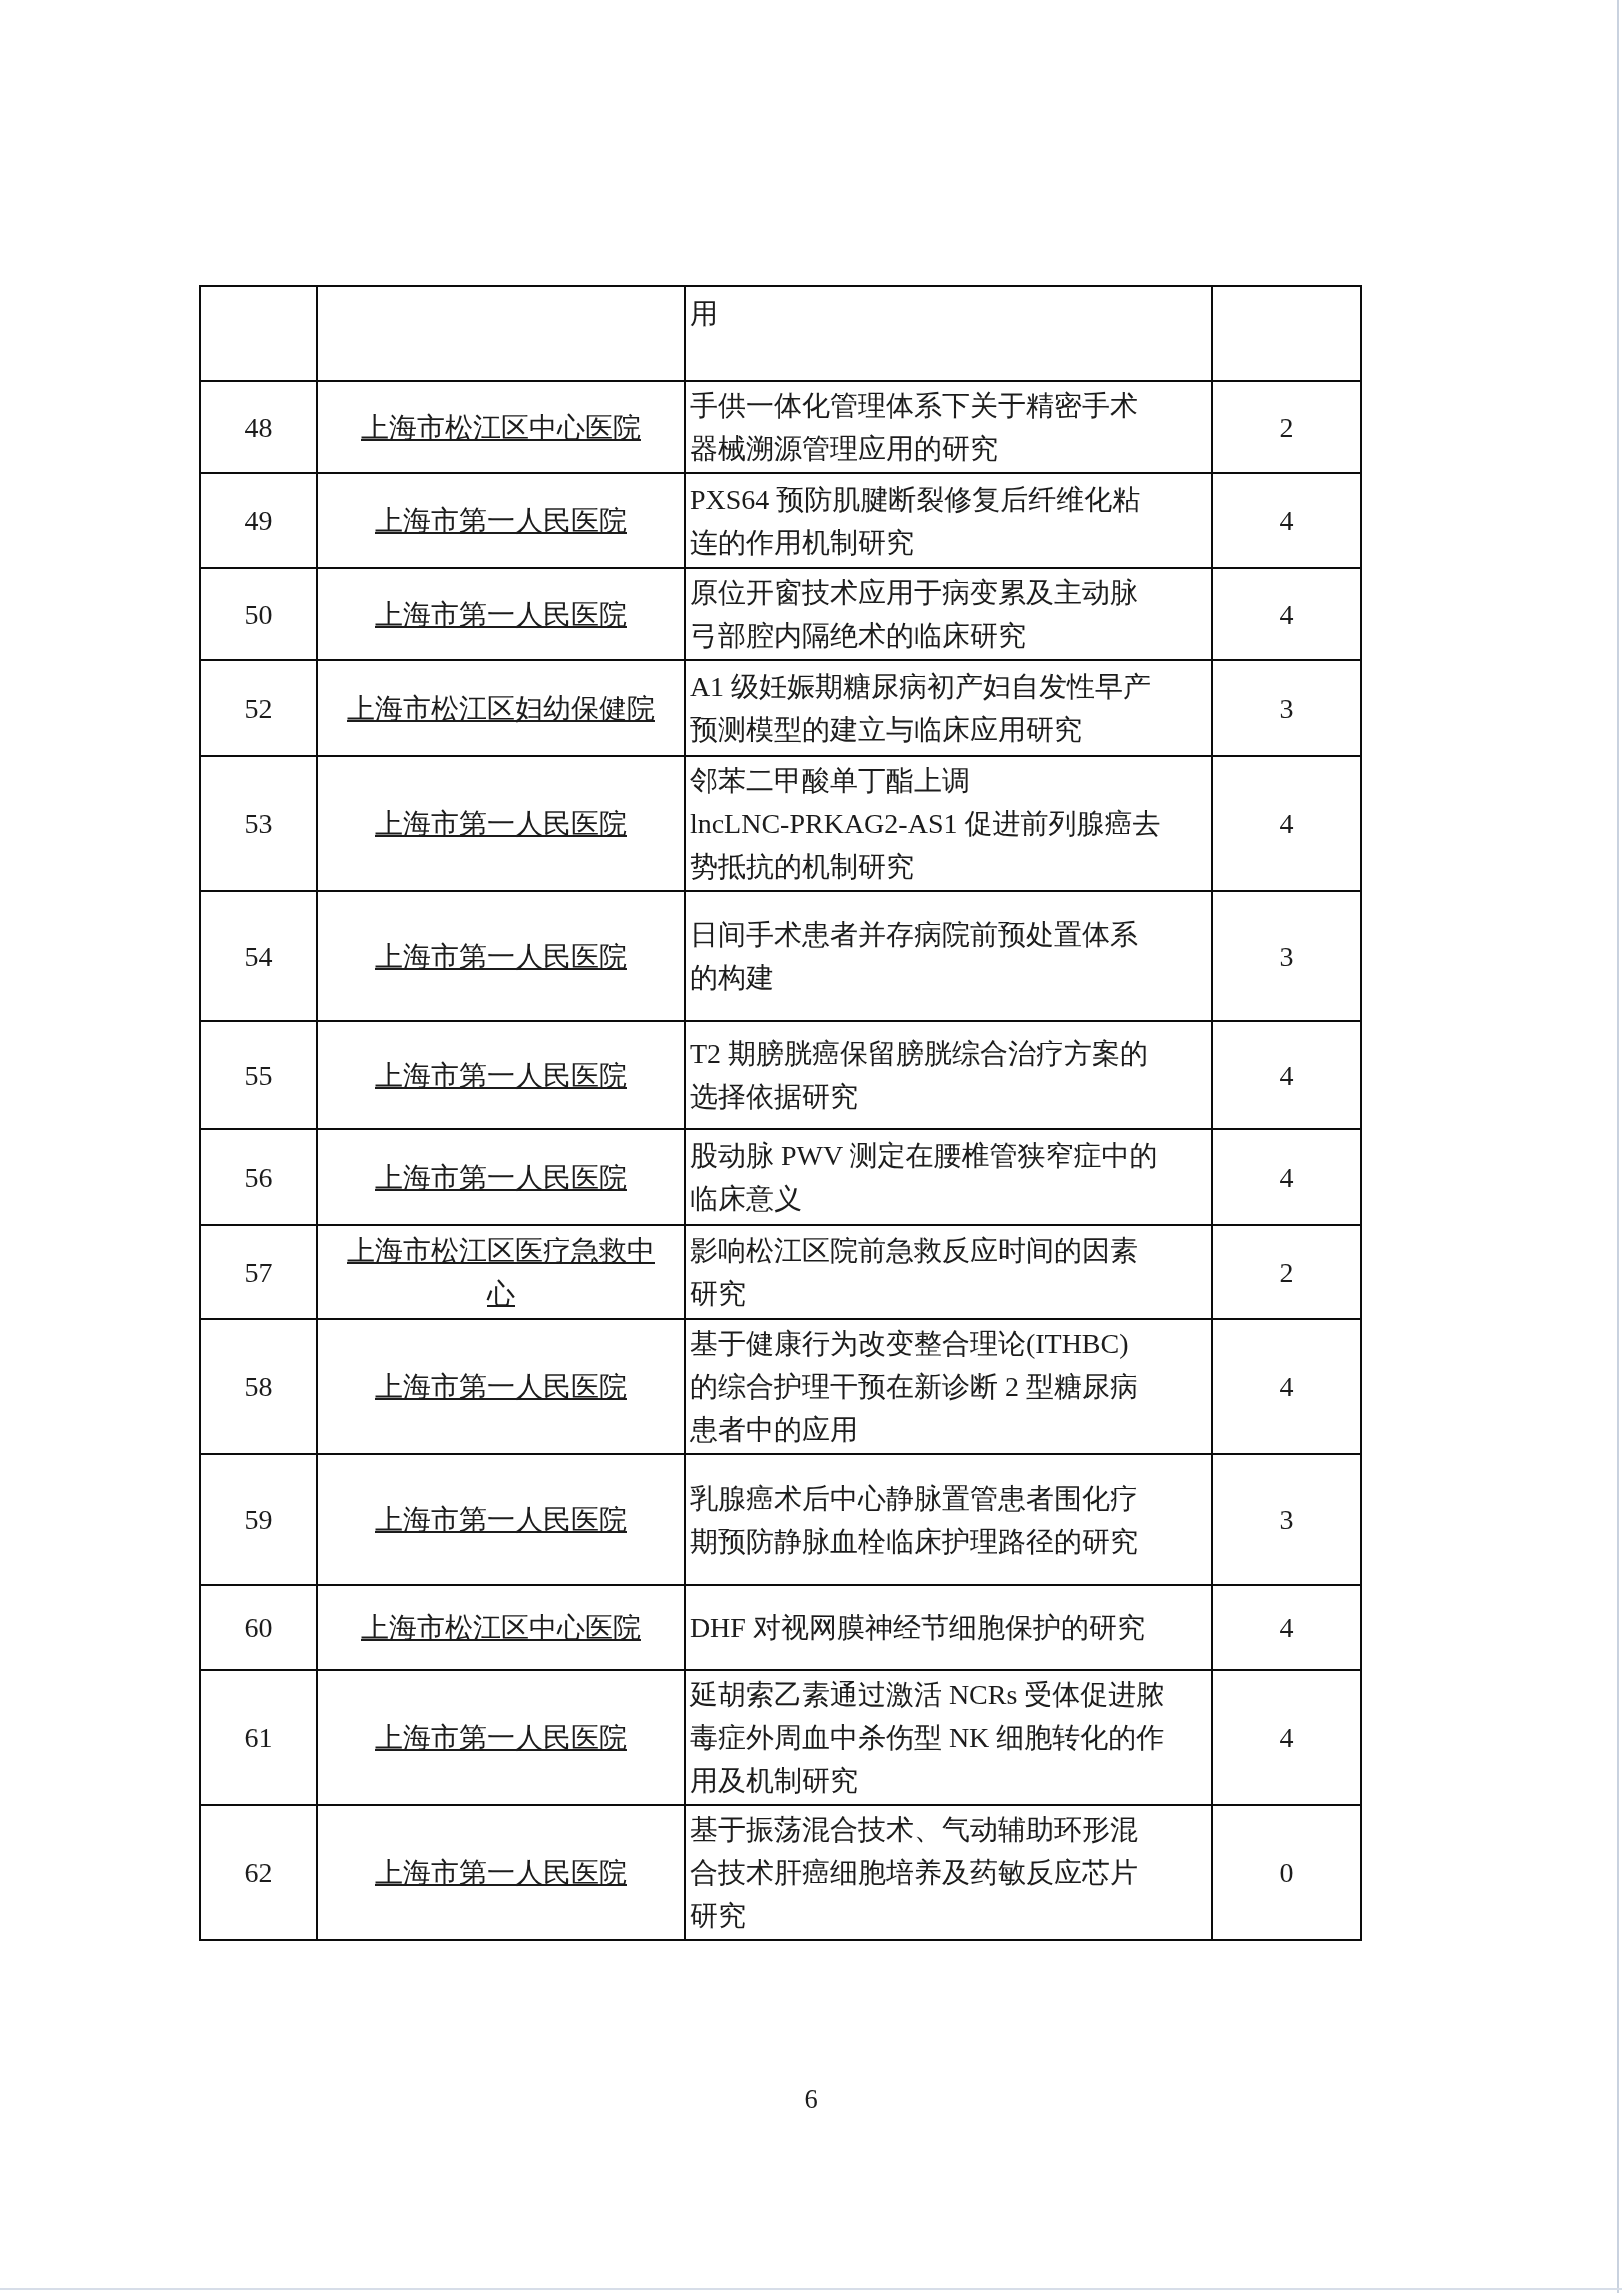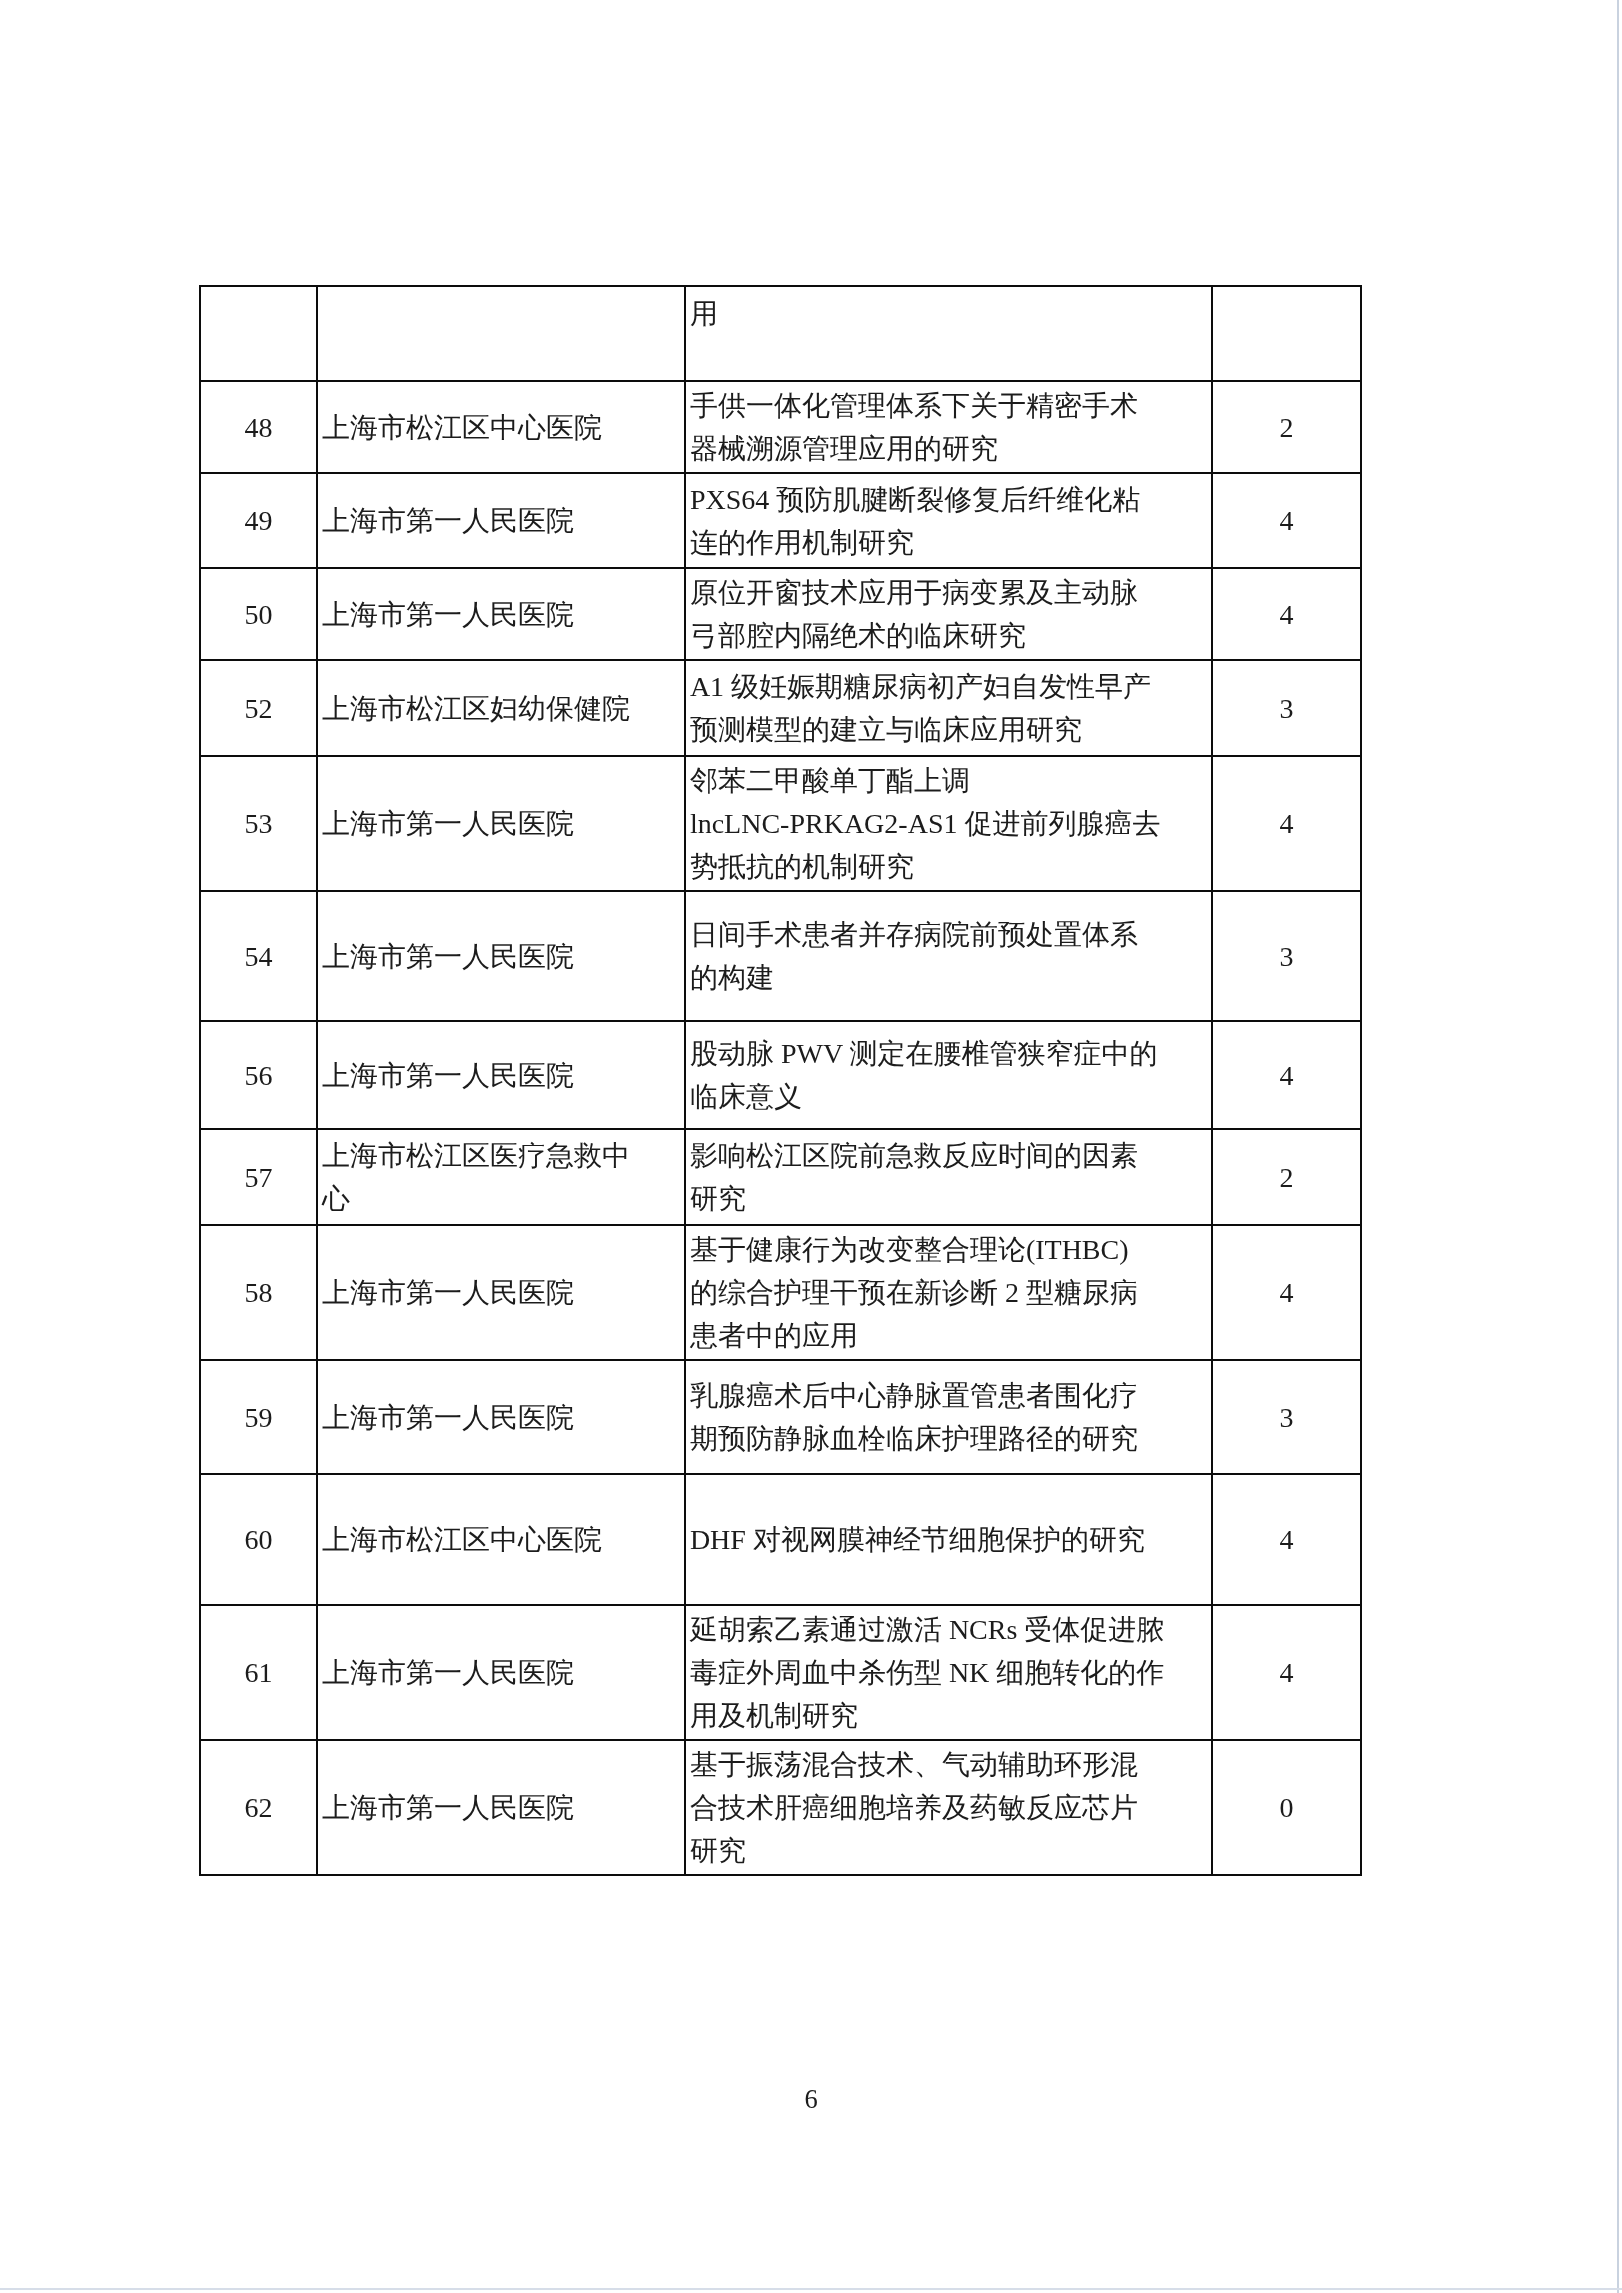--- a/index.html
+++ b/index.html
@@ -31,21 +31,21 @@
     vertical-align:middle;
     overflow:hidden;
     padding:2px 3.9px;
   }
   col.c-no{width:117px;}
   col.c-hospital{width:368px;}
   col.c-title{width:527px;}
   col.c-score{width:149px;}
 
   td.col-no{text-align:center;}
-  td.col-hospital{text-align:left;white-space:pre-line;}
+  td.col-hospital{text-align:center;white-space:pre-line;text-decoration:underline;}
   td.col-title{text-align:left;padding-left:13.7px;padding-right:5.9px;white-space:pre-line;}
   td.col-score{text-align:center;}
 
   
   tr:nth-child(1){height:95px;}
   tr:nth-child(2){height:86px;}
   tr:nth-child(3){height:95px;}
   tr:nth-child(4){height:88px;}
   tr:nth-child(5){height:96px;}
   tr:nth-child(6){height:96px;margin-top:28px;}
@@ -128,20 +128,27 @@
           <td class="col-score">4</td>
         </tr>
         <tr>
           <td class="col-no">54</td>
           <td class="col-hospital">上海市第一人民医院</td>
           <td class="col-title">日间手术患者并存病院前预处置体系
 的构建</td>
           <td class="col-score">3</td>
         </tr>
         <tr>
+          <td class="col-no">55</td>
+          <td class="col-hospital">上海市第一人民医院</td>
+          <td class="col-title">T2 期膀胱癌保留膀胱综合治疗方案的
+选择依据研究</td>
+          <td class="col-score">4</td>
+        </tr>
+        <tr>
           <td class="col-no">56</td>
           <td class="col-hospital">上海市第一人民医院</td>
           <td class="col-title">股动脉 PWV 测定在腰椎管狭窄症中的
 临床意义</td>
           <td class="col-score">4</td>
         </tr>
         <tr>
           <td class="col-no">57</td>
           <td class="col-hospital">上海市松江区医疗急救中
 心</td>

